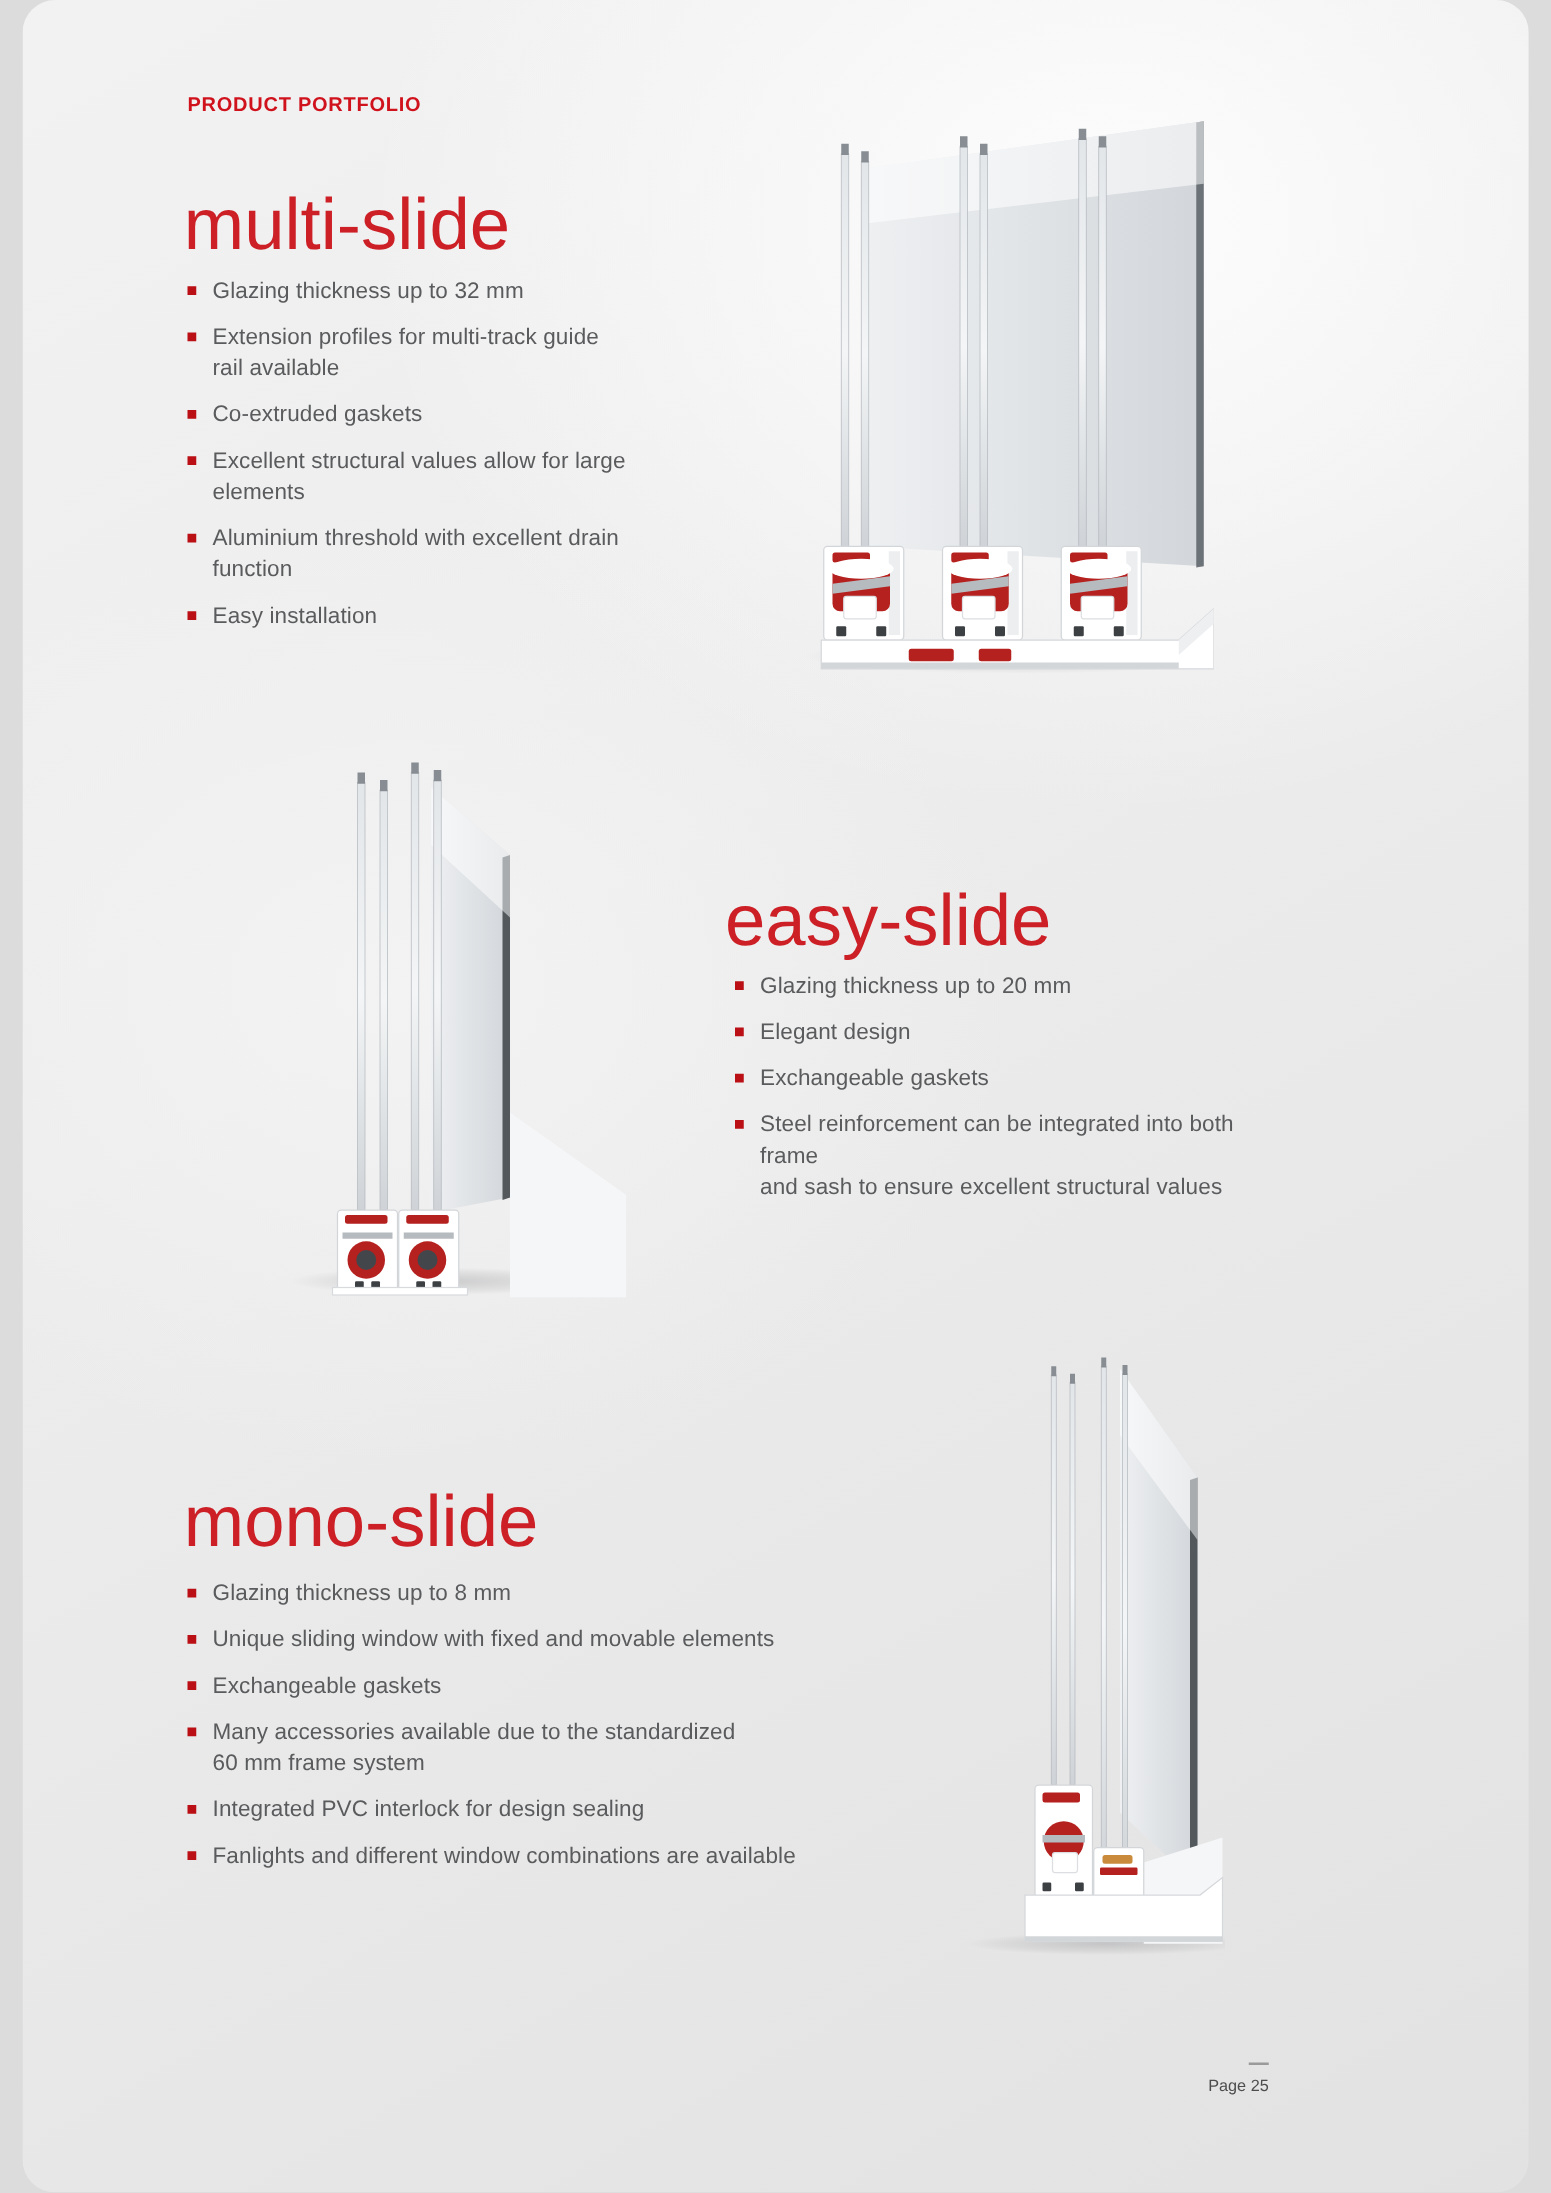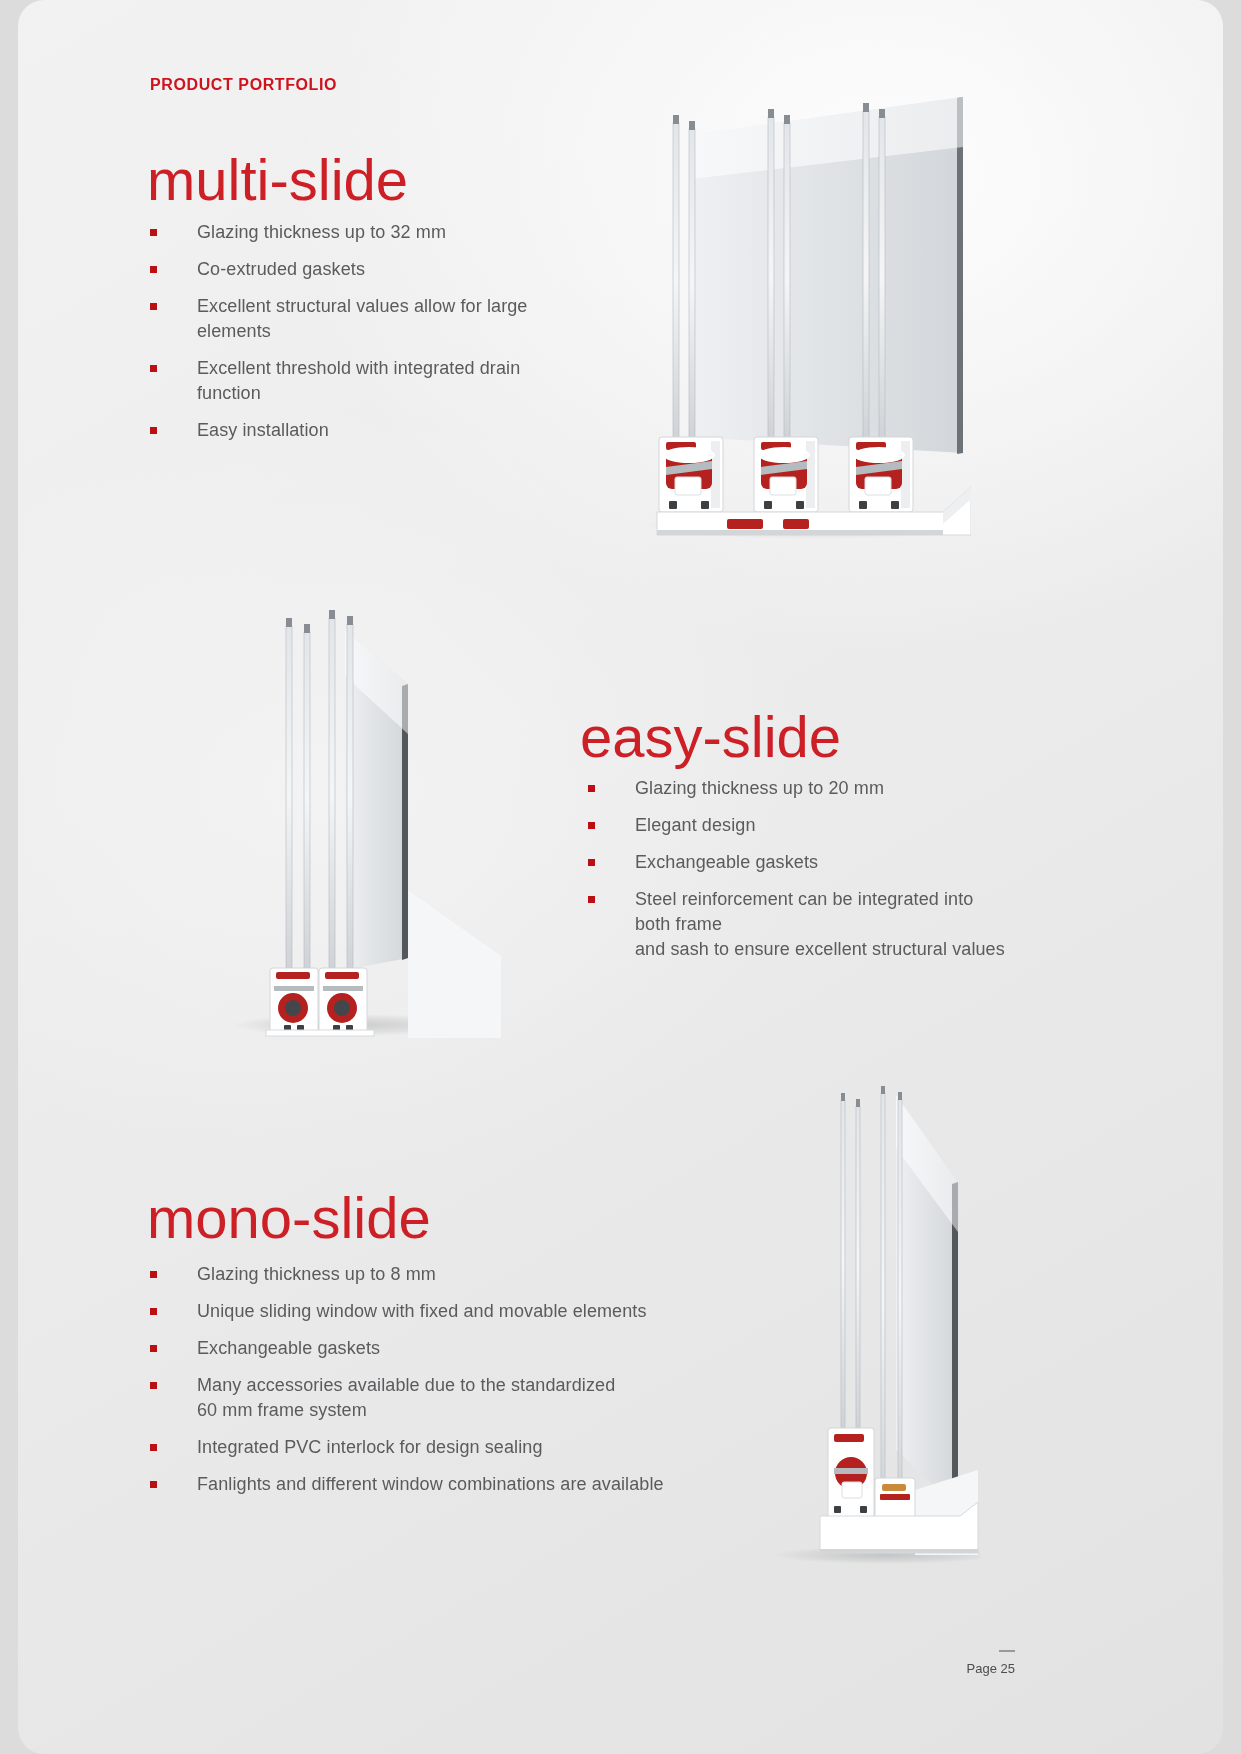--- a/index.html
+++ b/index.html
@@ -38,21 +38,21 @@
     display:flex;align-items:flex-start;
     margin:0 0 12px 0;
   }
   .sq{
     flex:0 0 auto;
     width:7px;height:7px;background:#b90f15;
     margin:9px 13px 0 0;
   }
   .btxt{
     font-size:18px;line-height:25px;color:#5a5b5d;
-    white-space:pre-line;letter-spacing:0.1px;margin-left:27px;
+    white-space:pre-line;letter-spacing:0.1px;
   }
   .illus{position:absolute;}
   .illus.i1{left:613px;top:85px;}
   .illus.i2{left:208px;top:538px;}
   .illus.i3{left:692px;top:1070px;}
   .footer{
     position:absolute;right:208px;top:1650px;
     text-align:right;
   }
   .footer-dash{
@@ -71,30 +71,35 @@
   <div class="eyebrow">PRODUCT PORTFOLIO</div>
 
   <h1 class="h1 s1">multi-slide</h1>
   <ul class="bullets s1">
     <li>
         <span class="sq"></span>
         <span class="btxt">Glazing thickness up to 32 mm</span>
       </li>
     <li>
         <span class="sq"></span>
+        <span class="btxt">Extension profiles for multi-track guide
+rail available</span>
+      </li>
+    <li>
+        <span class="sq"></span>
         <span class="btxt">Co-extruded gaskets</span>
       </li>
     <li>
         <span class="sq"></span>
         <span class="btxt">Excellent structural values allow for large
 elements</span>
       </li>
     <li>
         <span class="sq"></span>
-        <span class="btxt">Excellent threshold with integrated drain
+        <span class="btxt">Aluminium threshold with excellent drain
 function</span>
       </li>
     <li>
         <span class="sq"></span>
         <span class="btxt">Easy installation</span>
       </li>
   </ul>
 
   <svg class="illus i1" width="340" height="455" viewBox="0 0 340 455">
     <defs>

